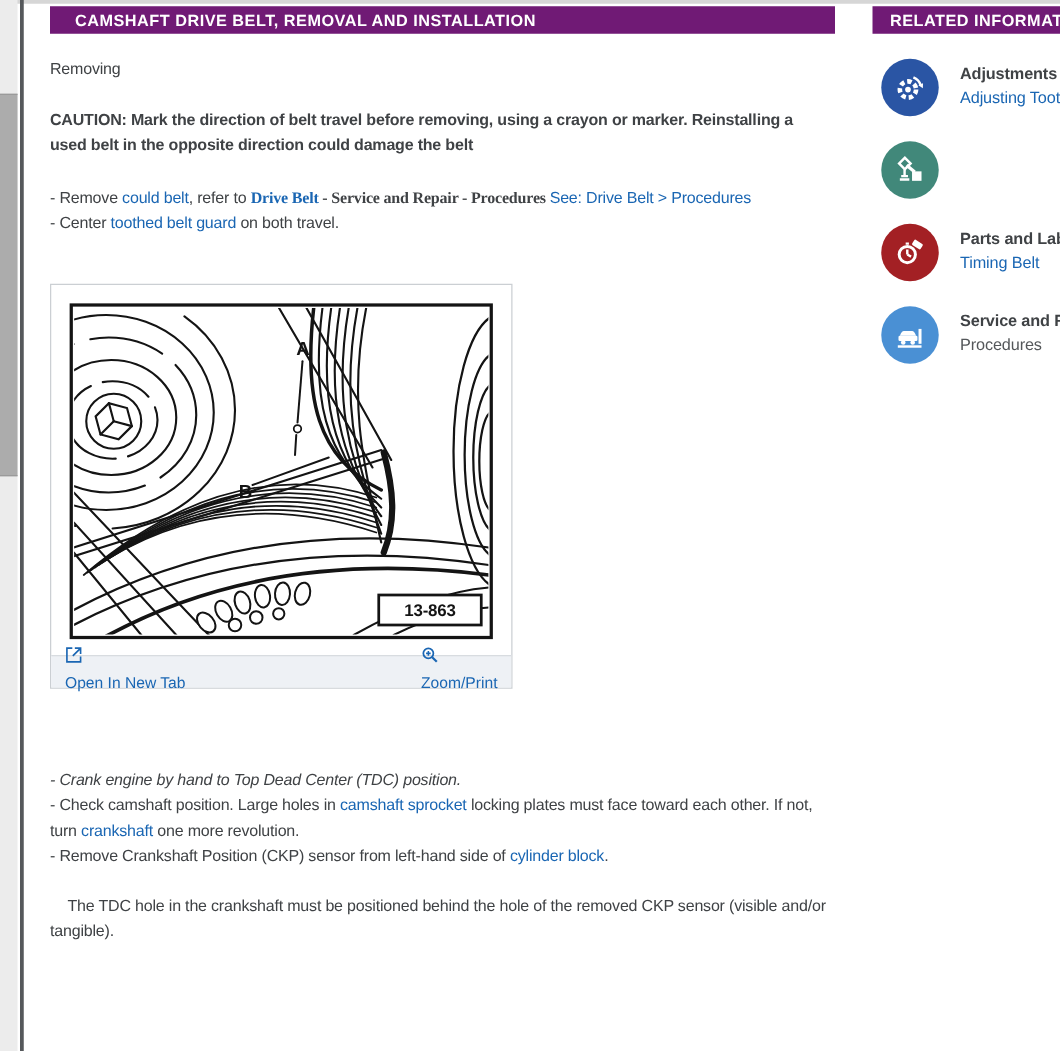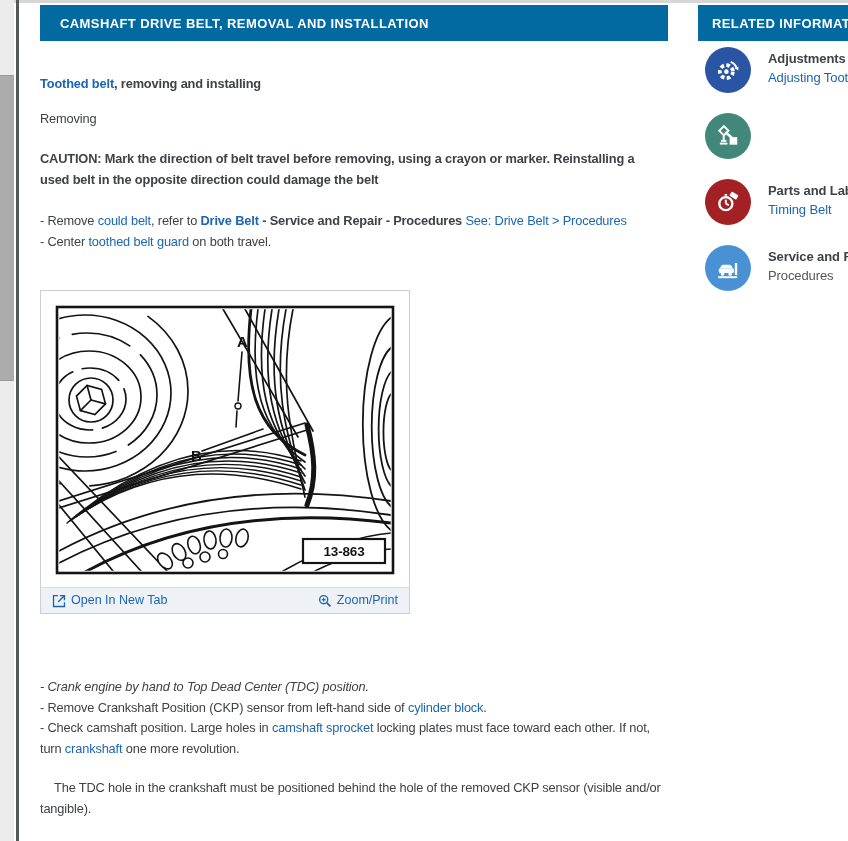--- a/index.html
+++ b/index.html
@@ -7,46 +7,46 @@
               font-family:"Liberation Sans","DejaVu Sans",sans-serif; }
   body { position:relative; }
 
   
   .top-strip { position:absolute; left:0; top:0; width:848px; height:3px; background:#d6d6d6; }
   .scroll-track { position:absolute; left:0; top:0; width:14px; height:841px; background:#ececec; }
   .scroll-thumb { position:absolute; left:0; top:75px; width:14px; height:306px; background:#acacac; border-top:1px solid #9a9a9a; border-bottom:1px solid #9a9a9a; }
   .frame-line { position:absolute; left:16px; top:0; width:3px; height:841px; background:#55585b; }
 
   
-  .bar { position:absolute; top:5px; height:36px; background:#0369a1; color:#ffffff;
+  .bar { position:absolute; top:5px; height:22px; background:#701a75; color:#ffffff;
          font-weight:bold; font-size:13px; letter-spacing:.4px;
          display:flex; align-items:center; white-space:nowrap; overflow:hidden; }
   #main-titlebar { left:40px; width:628px; padding:0 20px; }
   #sidebar-titlebar { left:698px; width:230px; padding:0 14px; }
 
   
   .content { position:absolute; left:40px; top:31px; width:622px;
              font-size:12.8px; letter-spacing:-.15px; line-height:20.5px; color:#3f4245; }
   .content p { margin:0; }
   .lnk { color:#1a66b3; cursor:pointer; text-decoration:none; }
-  .b { font-weight:bold; }
+  .b { font-weight:bold;font-family:Liberation Serif, serif; }
   .heading   { margin-top:43px !important; font-weight:bold; }
   .subhead   { margin-top:14px !important; font-weight:normal; }
   .caution   { margin-top:20px !important; font-weight:bold; }
   .bullet1   { margin-top:21px !important; }
   .note      { margin-top:19px !important; text-indent:14px; }
   .list2     { margin-top:63px !important;font-style:italic; }
 
   
   .figure-card { margin-top:38px; width:370px; border:1px solid #cbcfd3; background:#fff; }
   .fig-area { height:296px; display:flex; justify-content:center; align-items:flex-start; padding-top:14px; }
   .fig-footer { height:26px; background:#eef1f5; border-top:1px solid #d8dce0;
                 display:flex; align-items:center; justify-content:space-between;
                 padding:0 11px; font-size:12.5px; letter-spacing:0; }
-  .fig-link { color:#1a66b3; display:flex; align-items:center; gap:5px; cursor:pointer; }
+  .fig-link { color:#1a66b3; display:flex; align-items:flex-start; gap:5px; cursor:pointer;flex-direction:column; }
   .fig-link svg { display:block; }
   svg text { font-family:"Liberation Sans","DejaVu Sans",sans-serif; }
 
   
   .sidebar { position:absolute; left:705px; top:47px; width:230px; }
   .sb-item { display:flex; margin-bottom:20px; }
   .sb-circle { width:46px; height:46px; border-radius:50%; flex:none;
                display:flex; align-items:center; justify-content:center; }
   .c1 { background:#2a55a4; } .c2 { background:#41887a; }
   .c3 { background:#a32024; } .c4 { background:#4a90d4; }
@@ -66,21 +66,20 @@
 
 <div id="main-titlebar" class="bar">
   <span>CAMSHAFT DRIVE BELT, REMOVAL AND INSTALLATION</span>
 </div>
 <div id="sidebar-titlebar" class="bar">
   <span>RELATED INFORMATION</span>
 </div>
 
 <div class="content">
 
-  <p class="heading"><span class="lnk">Toothed belt</span><span>, removing and installing</span></p>
 
   <p class="subhead">Removing</p>
 
   <p class="caution">CAUTION:  Mark the direction of belt travel before removing, using a crayon or marker. Reinstalling a used belt in the opposite direction could damage the belt</p>
 
   <p class="bullet1"><span>-  Remove </span><span class="lnk">could belt</span><span>, refer to </span><span class="lnk b">Drive Belt</span><span class="b"> - Service and Repair - Procedures </span><span class="lnk">See: Drive Belt &gt; Procedures</span></p>
 
   <p><span>-  Center </span><span class="lnk">toothed belt guard</span><span> on both travel.</span></p>
 
   <div class="figure-card">
@@ -185,23 +184,23 @@
           <line x1="4.4" y1="6.5" x2="8.6" y2="6.5" stroke="#1a66b3" stroke-width="1.4"></line>
           <line x1="10" y1="10" x2="14.2" y2="14.2" stroke="#1a66b3" stroke-width="2"></line>
         </svg>
         <span>Zoom/Print</span>
       </span>
     </div>
   </div>
 
   <p class="list2">-  Crank engine by hand to Top Dead Center (TDC) position.</p>
 
+  <p><span>-  Check camshaft position. Large holes in </span><span class="lnk">camshaft sprocket</span><span> locking plates must face toward each other. If not, turn </span><span class="lnk">crankshaft</span><span> one more revolution.</span></p>
+
   <p><span>-  Remove Crankshaft Position (CKP) sensor from left-hand side of </span><span class="lnk">cylinder block</span><span>.</span></p>
-
-  <p><span>-  Check camshaft position. Large holes in </span><span class="lnk">camshaft sprocket</span><span> locking plates must face toward each other. If not, turn </span><span class="lnk">crankshaft</span><span> one more revolution.</span></p>
 
   <p class="note">The TDC hole in the crankshaft must be positioned behind the hole of the removed CKP sensor (visible and/or tangible).</p>
 </div>
 
 <div class="sidebar">
 
   <div class="sb-item">
     <div class="sb-circle c1">
       <svg width="26" height="26" viewBox="0 0 24 24">
         <circle cx="10.5" cy="13.5" r="6" fill="none" stroke="#fff" stroke-width="3.4" stroke-dasharray="3.3 2.2"></circle>

